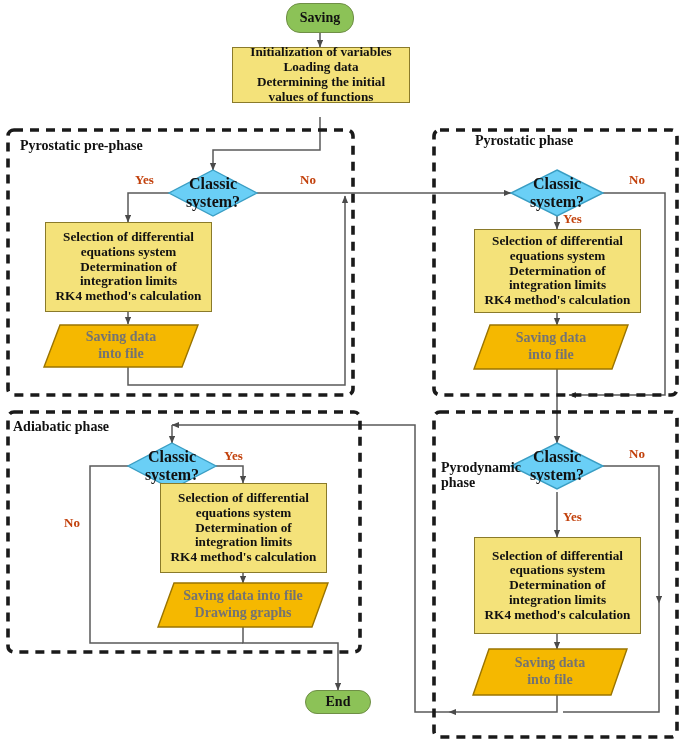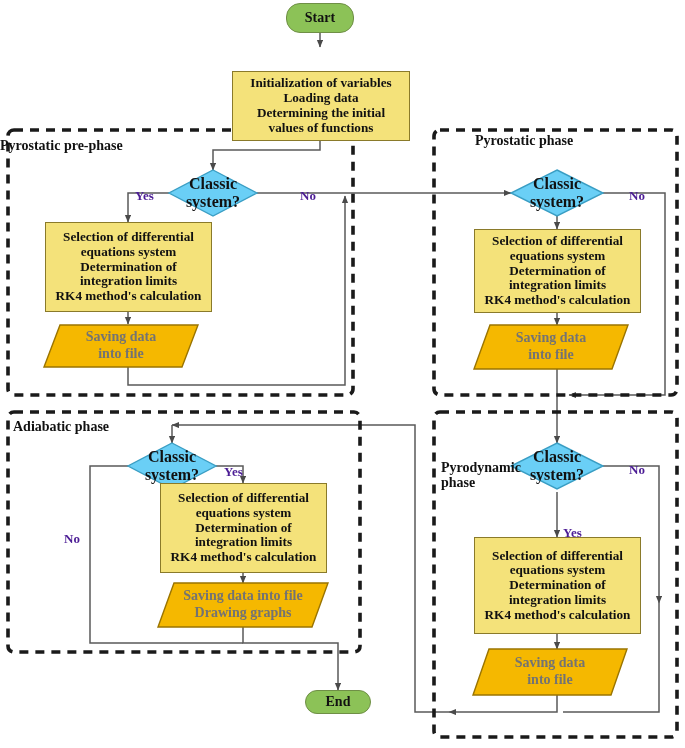--- a/index.html
+++ b/index.html
@@ -16,21 +16,21 @@
   .process{background:#F4E27A;border:1.4px solid #8a7a2a;font-size:13.2px;}
   .decision-wrap{position:absolute;}
   .decision-label{position:absolute;left:0;top:0;width:100%;height:100%;
      display:flex;align-items:center;justify-content:center;text-align:center;
      font-weight:bold;font-size:16px;color:#111;line-height:1.1;}
   .io-wrap{position:absolute;}
   .io-label{position:absolute;left:0;top:0;width:100%;height:100%;
      display:flex;align-items:center;justify-content:center;text-align:center;
      font-weight:bold;font-size:14px;color:#737373;line-height:1.18;}
   .phase-title{position:absolute;font-weight:bold;font-size:14px;color:#111;line-height:1.08;white-space:pre-line;}
-  .edge-label{position:absolute;font-weight:bold;font-size:13px;color:#4c1d95;font-family:"Liberation Serif","DejaVu Serif",serif;margin-top:16px;}
+  .edge-label{position:absolute;font-weight:bold;font-size:13px;color:#c2410c;font-family:"Liberation Serif","DejaVu Serif",serif;}
   .ml{white-space:pre-line;}
 </style>
 </head>
 <body>
 
 <div id="chart-root">
 
   <svg class="layer" viewBox="0 0 685 748">
     <defs>
       <marker id="arrow" markerWidth="9" markerHeight="9" refX="7.2" refY="3.2" orient="auto" markerUnits="userSpaceOnUse">
@@ -99,31 +99,31 @@
 
     <g stroke="#9a7400" stroke-width="1.4" fill="#F5B800">
       <polygon points="60,325 198,325 182,367 44,367"></polygon>
       <polygon points="490,325 628,325 612,369 474,369"></polygon>
       <polygon points="174,583 328,583 312,627 158,627"></polygon>
       <polygon points="489,649 627,649 611,695 473,695"></polygon>
     </g>
   </svg>
 
   <div class="node terminal" style="left:286px;top:3px;width:68px;height:30px;">
-    <span>Start</span>
-  </div>
-
-  <div class="node process ml" style="left:232px;top:47px;width:178px;height:70px;margin-top:24px;">
+    <span>Saving</span>
+  </div>
+
+  <div class="node process ml" style="left:232px;top:47px;width:178px;height:56px;">
     <span>Initialization of variables
 Loading data
 Determining the initial
 values of functions</span>
   </div>
 
-  <div class="phase-title" style="left:0;top:138px;">Pyrostatic pre-phase</div>
+  <div class="phase-title" style="left:20px;top:138px;">Pyrostatic pre-phase</div>
 
   <div class="decision-wrap" style="left:169px;top:170px;width:88px;height:46px;">
     <div class="decision-label ml">Classic
 system?</div>
   </div>
   <div class="edge-label" style="left:135px;top:172px;">Yes</div>
   <div class="edge-label" style="left:300px;top:172px;">No</div>
 
   <div class="node process ml" style="left:45px;top:222px;width:167px;height:90px;">
     <span>Selection of differential

